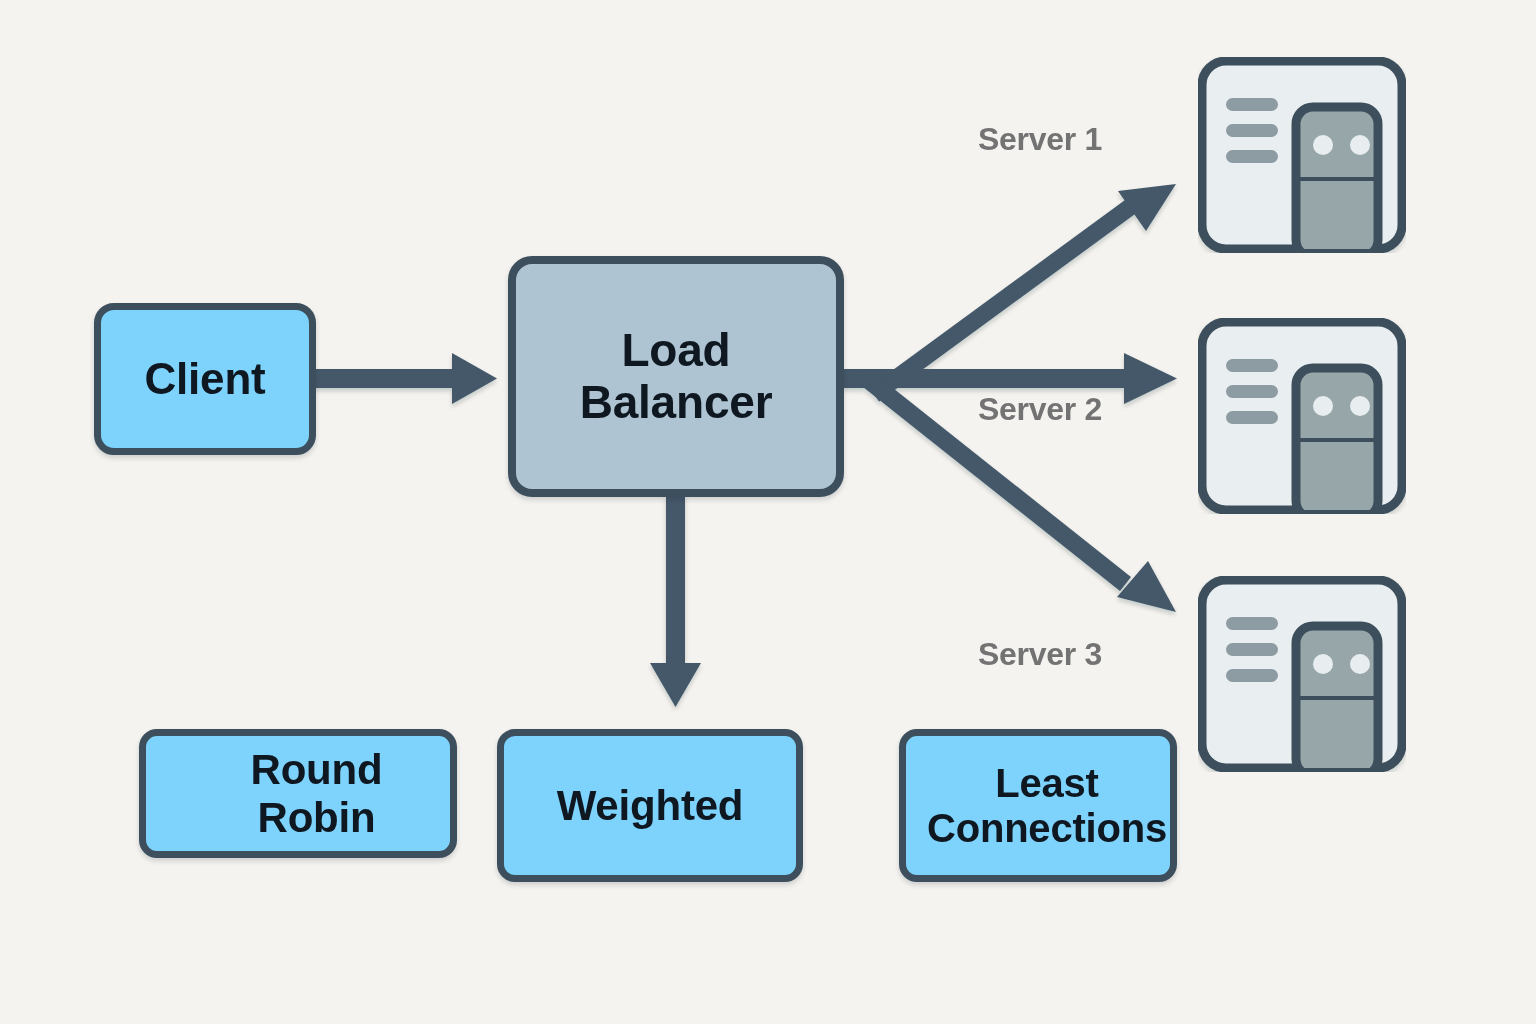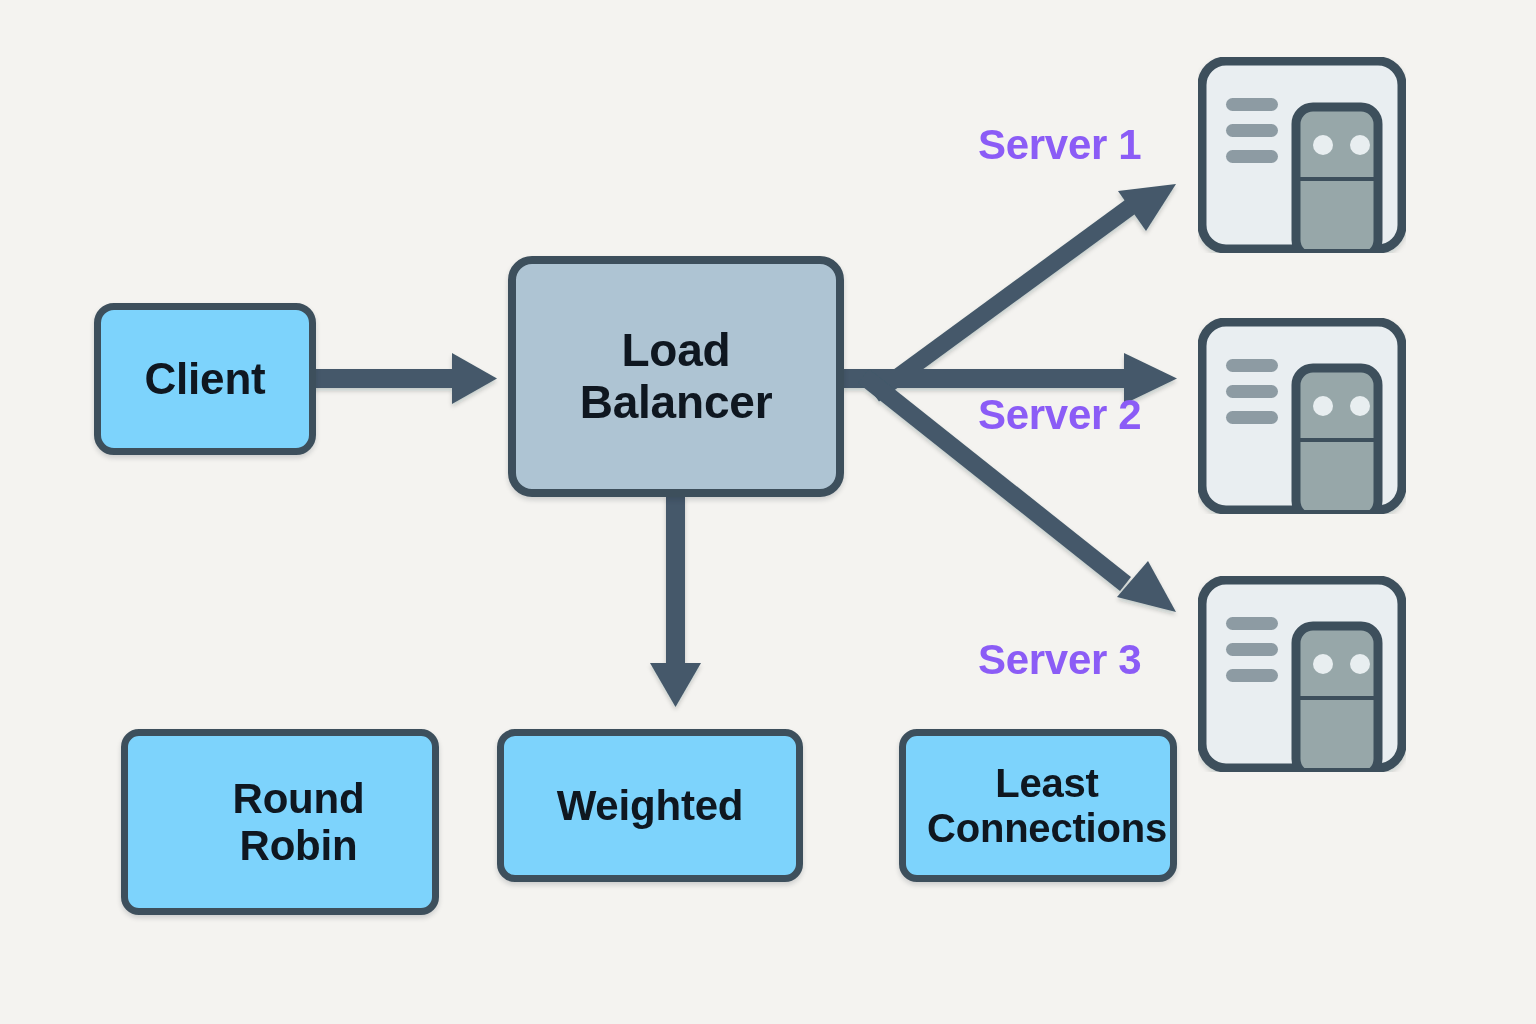--- a/index.html
+++ b/index.html
@@ -51,40 +51,40 @@
     border-radius: 20px;
   }
   #node-lb {
     left: 508px; top: 256px; width: 336px; height: 241px;
     background: #aec4d3;
     font-size: 46px;
     border-width: 8px;
     border-radius: 24px;
   }
   #node-rr {
-    left: 121px; top: 729px; width: 318px; height: 186px;
+    left: 139px; top: 729px; width: 318px; height: 129px;
     font-size: 42px;
     padding-left: 37px;
   }
   #node-wrr {
     left: 497px; top: 729px; width: 306px; height: 153px;
     font-size: 42px;
   }
   #node-lc {
     left: 899px; top: 729px; width: 278px; height: 153px;
     font-size: 40px;
     padding-left: 18px;
   }
 
   
   .server-label {
     position: absolute;
-    font-size: 42px;
+    font-size: 32px;
     font-weight: 600;
-    color: #8b5cf6;
+    color: #737373;
     letter-spacing: -0.3px;
     white-space: nowrap;
   }
   #label-server-1 { left: 978px; top: 121px; }
   #label-server-2 { left: 978px; top: 391px; }
   #label-server-3 { left: 978px; top: 624px; margin-top: 12px; }
 
   
   .server-icon { position: absolute; }
   #server-icon-1 { left: 1198px; top: 57px;  width: 208px; height: 196px; }

